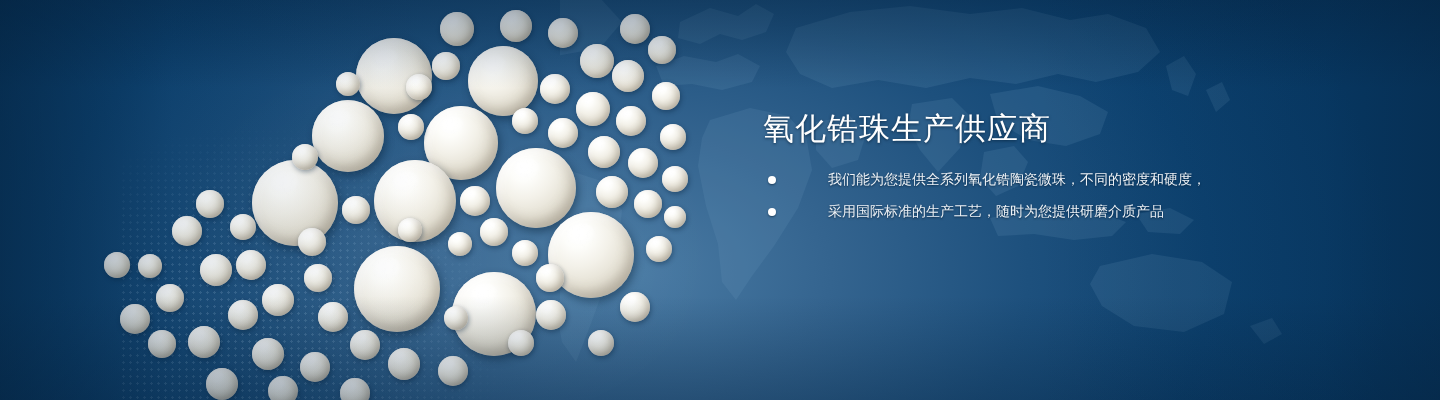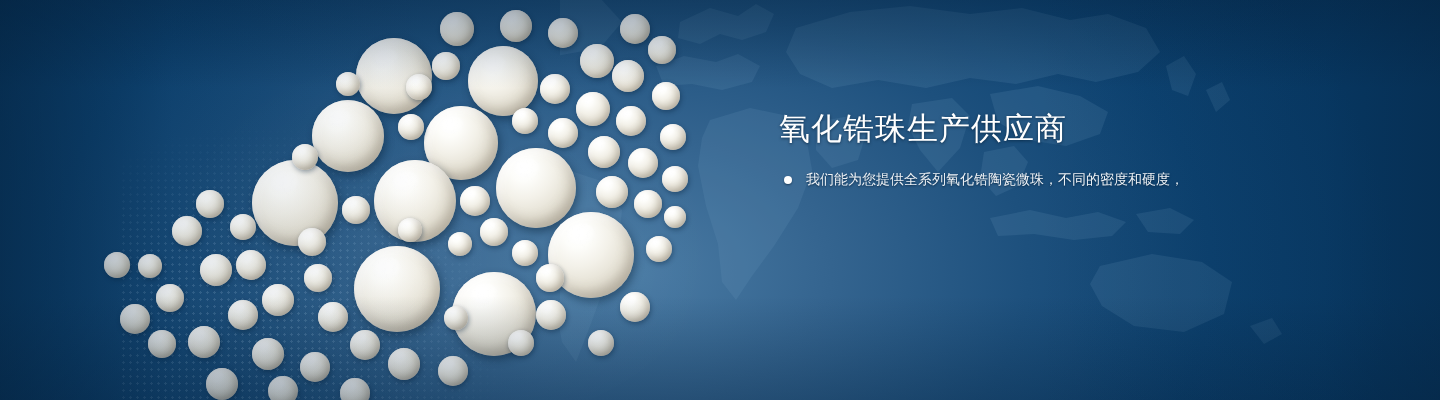--- a/index.html
+++ b/index.html
@@ -72,21 +72,21 @@
   }
   .bead-soft{
     position:absolute;left:160px;top:40px;width:560px;height:390px;
     border-radius:50%;
     background:radial-gradient(ellipse at 50% 55%, rgba(255,255,255,.05) 0%, rgba(255,255,255,0) 70%);
     pointer-events:none;
   }
 
   
   .content{
-    position:absolute;left:776px;top:0;width:500px;height:400px;
+    position:absolute;left:760px;top:0;width:500px;height:400px;
   }
   .headline{
     position:absolute;left:3px;top:108px;
     font-size:31px;line-height:40px;letter-spacing:1px;
     color:#ffffff;font-weight:500;
     text-shadow:0 1px 3px rgba(2,24,46,.65);
     white-space:nowrap;
   }
   .bullets{
     position:absolute;left:0px;top:168px;width:460px;
@@ -100,21 +100,21 @@
     color:#eef2f6;
     text-shadow:0 1px 2px rgba(2,24,46,.70);
   }
   .bullet:last-child{margin-bottom:0;}
   .bullet .dot{
     position:absolute;left:8px;top:8px;
     width:8px;height:8px;border-radius:50%;
     background:#ffffff;
     box-shadow:0 1px 2px rgba(2,24,46,.55);
   }
-  .bullet .line{display:block;}
+  .bullet .line{display:block;margin-left:38px;}
   .bullet .line + .line{margin-top:1px;}
 </style>
 </head>
 <body>
 
 <div class="banner">
 
   <div class="bg-base"></div>
 
   <div class="world-map">
@@ -238,17 +238,21 @@
     <div class="headline">氧化锆珠生产供应商</div>
 
     <ul class="bullets">
 
       <li class="bullet">
         <span class="dot"></span>
         <span class="line">我们能为您提供全系列氧化锆陶瓷微珠，不同的密度和硬度，</span>
       </li>
 
 
+      <li class="bullet">
+        <span class="dot"></span>
+        <span class="line">采用国际标准的生产工艺，随时为您提供研磨介质产品</span>
+      </li>
 
     </ul>
   </div>
 
 </div>
 
 </body></html>

